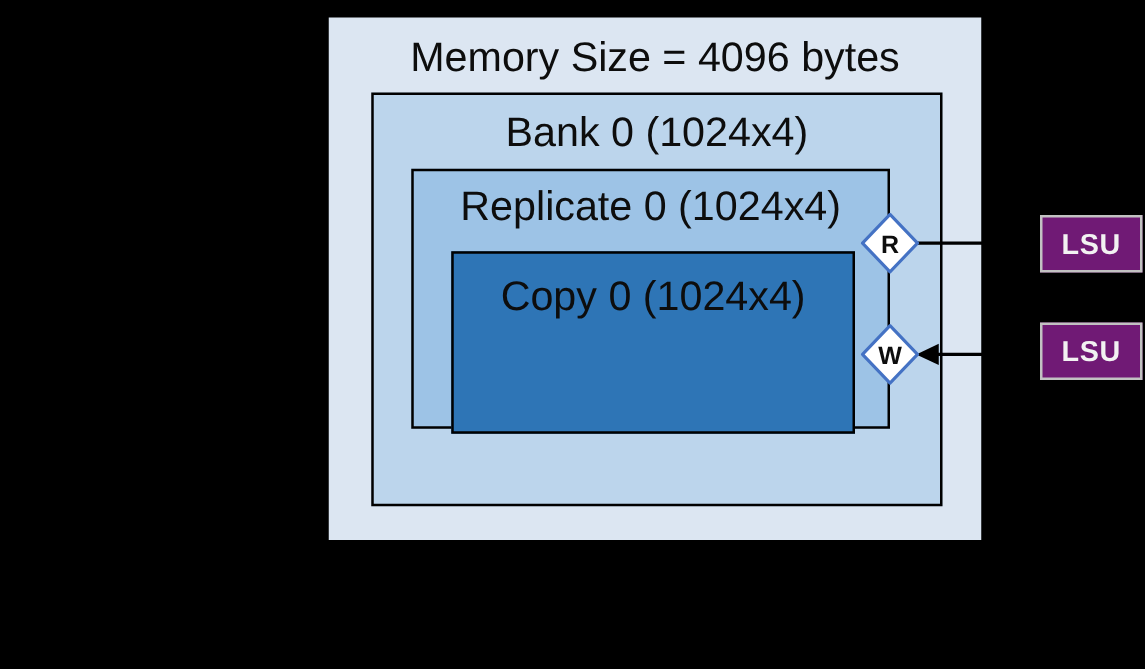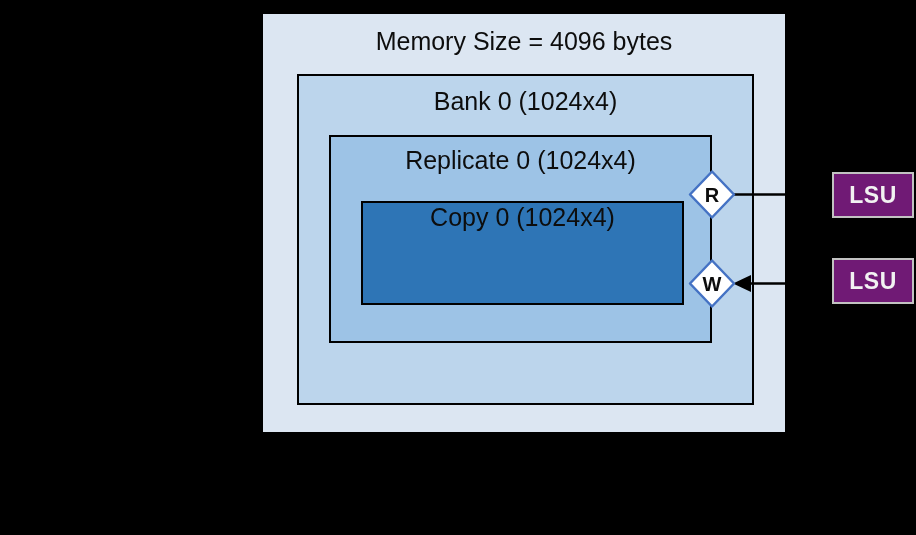--- a/index.html
+++ b/index.html
@@ -16,21 +16,21 @@
     overflow: hidden;
   }
   .box {
     position: absolute;
     box-sizing: border-box;
     text-align: center;
   }
   .box-label {
     display: block;
     color: #0d0d0d;
-    font-size: 25px;
+    font-size: 33px;
     line-height: 1.15;
     white-space: nowrap;
   }
   #memory-box {
     left: 263px; top: 14px;
     width: 522px; height: 418px;
     background: #dce6f2;
     padding-top: 13px;
   }
   #bank-box {
@@ -42,24 +42,24 @@
   }
   #replicate-box {
     left: 329px; top: 135px;
     width: 383px; height: 208px;
     background: #9dc3e6;
     border: 2.5px solid #000;
     padding-top: 9px;
   }
   #copy-box {
     left: 361px; top: 201px;
-    width: 323px; height: 104px;
+    width: 323px; height: 146px;
     background: #2e75b6;
     border: 2.5px solid #000;
-    padding-top: 0;
+    padding-top: 15px;
   }
   .lsu-box {
     position: absolute;
     box-sizing: border-box;
     left: 832px;
     width: 82px; height: 46px;
     background: #701a75;
     border: 2px solid #c2c2c2;
     display: flex;
     align-items: center;

